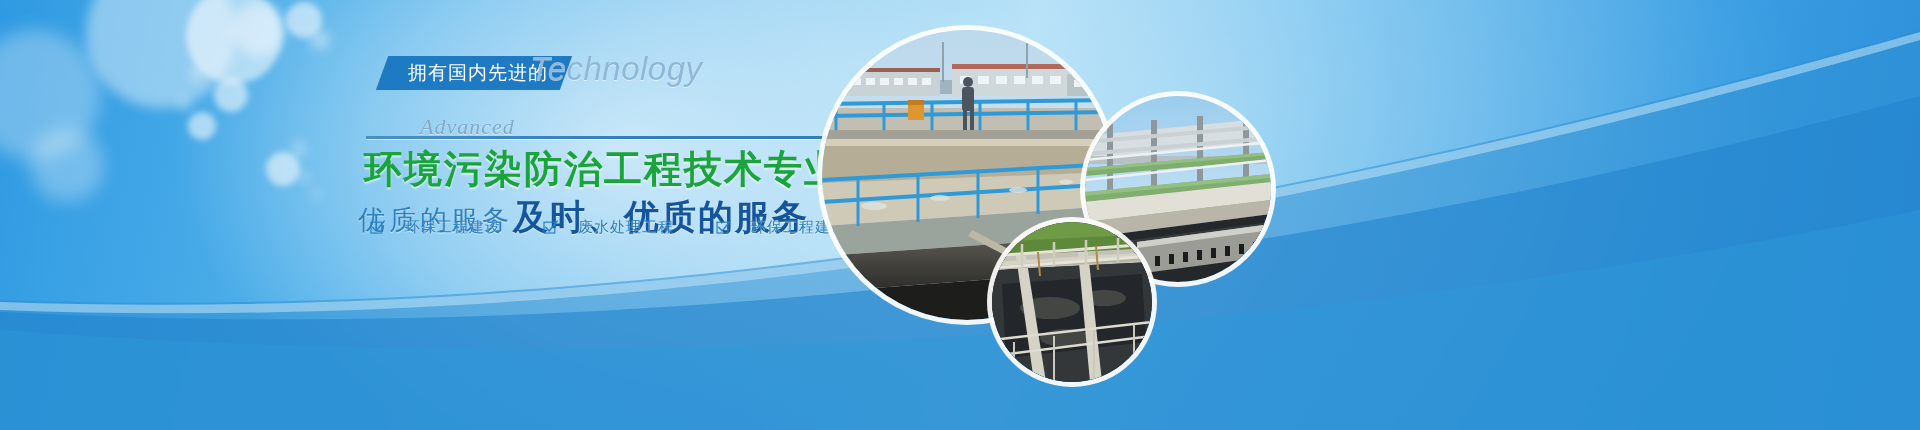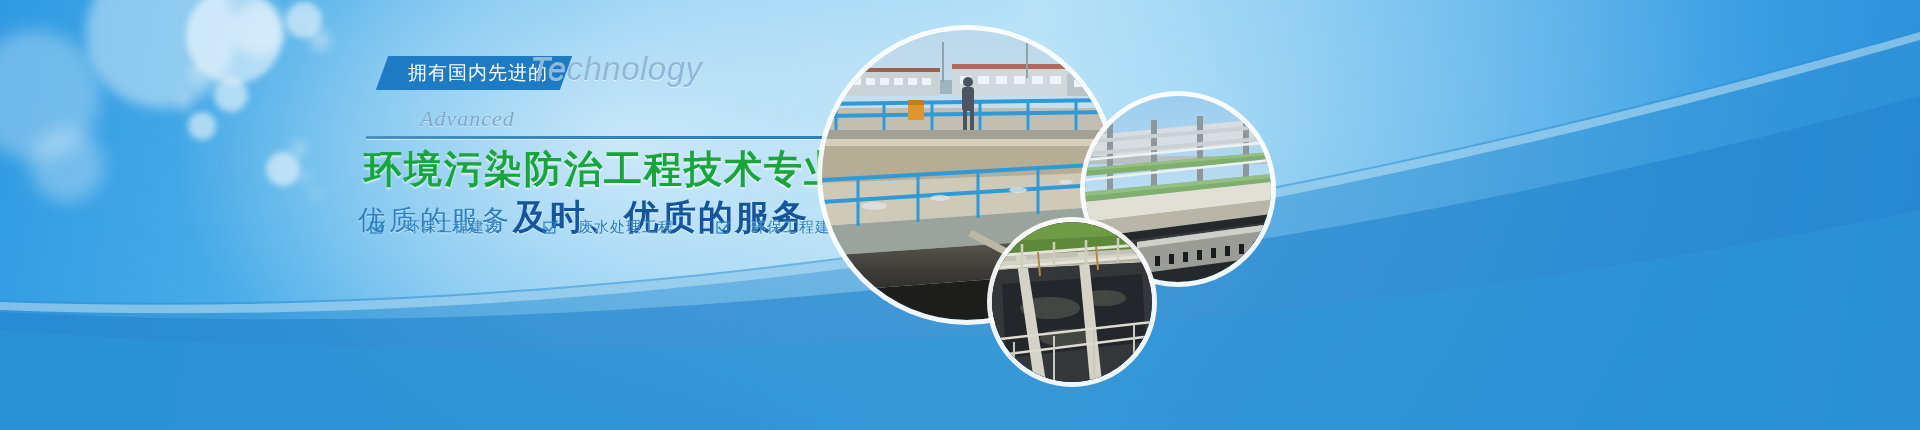--- a/index.html
+++ b/index.html
@@ -37,21 +37,21 @@
     transform:skewX(-20deg);
   }
   .badge span{display:inline-block;transform:skewX(20deg);}
   .tech{
     position:absolute;left:172px;top:-2px;
     font-family:Liberation Sans, sans-serif;
     font-style:italic;font-size:33px;color:#8fb8d8;letter-spacing:.5px;
     text-shadow:0 1px 0 rgba(255,255,255,.55);
   }
 
-  .row2{position:relative;height:34px;margin-top:12px;text-align:center;}
+  .row2{position:relative;height:34px;margin-top:20px;text-align:center;}
   .adv{
     position:absolute;left:62px;top:2px;
     font-family:"Liberation Serif","DejaVu Serif",serif;
     font-style:italic;font-size:22px;color:#7fa9cb;letter-spacing:1px;
     text-shadow:0 1px 0 rgba(255,255,255,.5);
   }
   .sub2{
     position:absolute;left:152px;top:2px;
     font-size:21px;font-weight:bold;color:#1463ad;letter-spacing:1.5px;
   }

